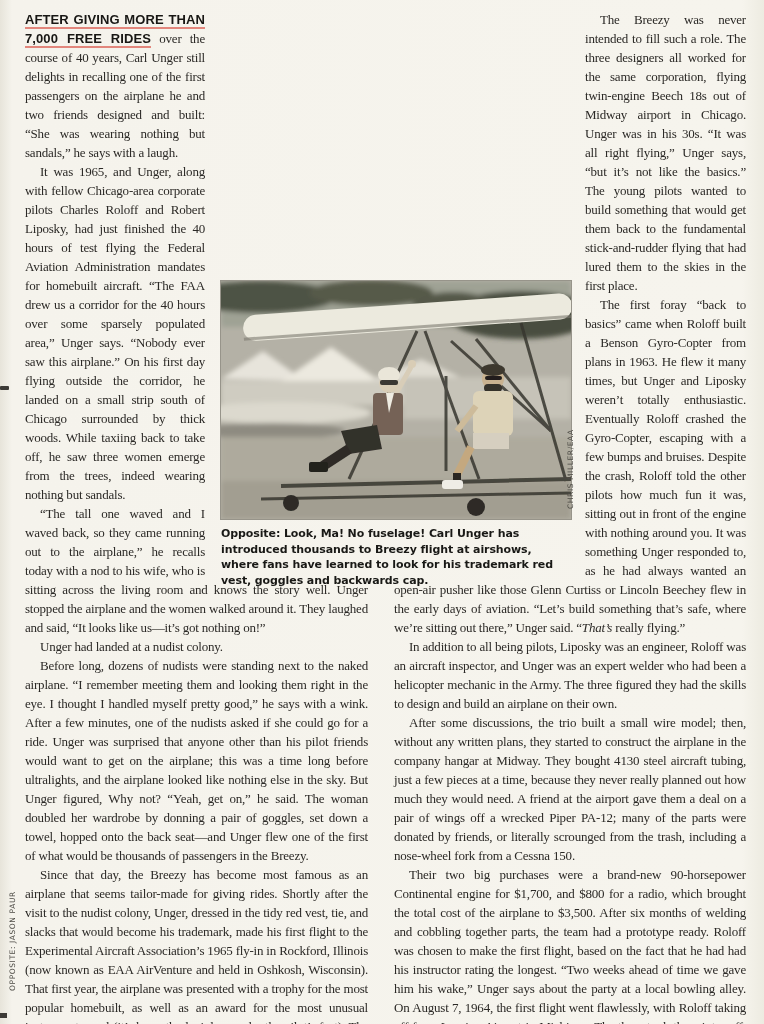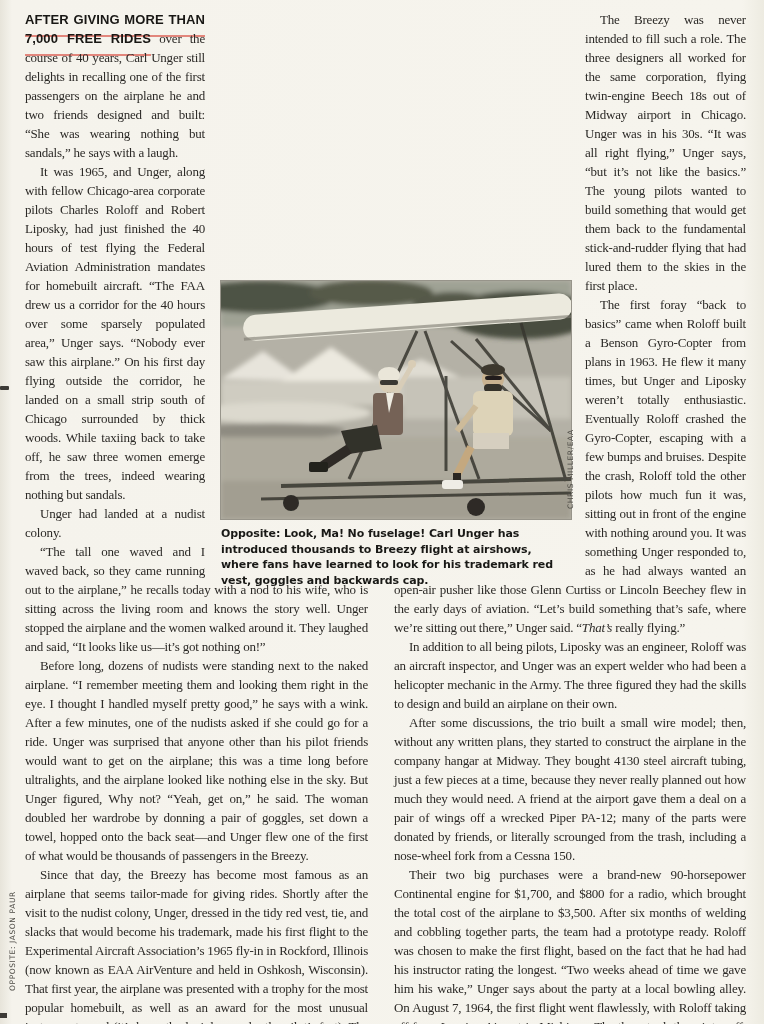--- a/index.html
+++ b/index.html
@@ -18,21 +18,21 @@
   }
   #col-left{left:25px;width:343px;}
   #col-right{left:394px;width:352px;}
   .para{margin:0;text-indent:1.15em;}
   .para.first{text-indent:0;}
   .lead-in{
     font-family:"Liberation Sans","DejaVu Sans",sans-serif;
     font-weight:700;font-size:13px;letter-spacing:0.1px;
     color:#181714;
     border-bottom:2px solid #e2867c;
-    padding-bottom:8px;
+    padding-bottom:0px;
   }
   .spacer-left{float:right;width:163px;height:300px;margin:262px 0 4px 0;}
   .spacer-right{float:left;width:191px;height:300px;margin:262px 0 4px 0;}
   #photo-block{position:absolute;left:212px;top:272px;width:350px;}
   #photo-frame{
     width:350px;height:238px;outline:1px solid #97948a;overflow:hidden;background:#b6b3a8;
   }
   #photo-caption{
     margin-top:7px;width:352px;
     font-family:"DejaVu Sans","Liberation Sans",sans-serif;
@@ -55,22 +55,22 @@
 </style>
 </head>
 <body>
 
 <div id="page">
 
   <div id="col-left" class="col">
     <div class="spacer-left"></div>
   <p class="para first"><span class="lead-in">AFTER GIVING MORE THAN 7,000 FREE RIDES</span> over the course of 40 years, Carl Unger still delights in recalling one of the first passengers on the airplane he and two friends designed and built: “She was wearing nothing but sandals,” he says with a laugh.</p>
       <p class="para">It was 1965, and Unger, along with fellow Chicago-area corporate pilots Charles Roloff and Robert Liposky, had just finished the 40 hours of test flying the Federal Aviation Administration mandates for homebuilt aircraft. “The FAA drew us a corridor for the 40 hours over some sparsely populated area,” Unger says. “Nobody ever saw this airplane.” On his first day flying outside the corridor, he landed on a small strip south of Chicago surrounded by thick woods. While taxiing back to take off, he saw three women emerge from the trees, indeed wearing nothing but sandals.</p>
+      <p class="para">“The tall one waved and I waved back, so they came running out to the airplane,” he recalls today with a nod to his wife, who is sitting across the living room and knows the story well. Unger stopped the airplane and the women walked around it. They laughed and said, “It looks like us—it’s got nothing on!”</p>
       <p class="para">Unger had landed at a nudist colony.</p>
-      <p class="para">“The tall one waved and I waved back, so they came running out to the airplane,” he recalls today with a nod to his wife, who is sitting across the living room and knows the story well. Unger stopped the airplane and the women walked around it. They laughed and said, “It looks like us—it’s got nothing on!”</p>
       <p class="para">Before long, dozens of nudists were standing next to the naked airplane. “I remember meeting them and looking them right in the eye. I thought I handled myself pretty good,” he says with a wink. After a few minutes, one of the nudists asked if she could go for a ride. Unger was surprised that anyone other than his pilot friends would want to get on the airplane; this was a time long before ultralights, and the airplane looked like nothing else in the sky. But Unger figured, Why not? “Yeah, get on,” he said. The woman doubled her wardrobe by donning a pair of goggles, set down a towel, hopped onto the back seat—and Unger flew one of the first of what would be thousands of passengers in the Breezy.</p>
       <p class="para">Since that day, the Breezy has become most famous as an airplane that seems tailor-made for giving rides. Shortly after the visit to the nudist colony, Unger, dressed in the tidy red vest, tie, and slacks that would become his trademark, made his first flight to the Experimental Aircraft Association’s 1965 fly-in in Rockford, Illinois (now known as EAA AirVenture and held in Oshkosh, Wisconsin). That first year, the airplane was presented with a trophy for the most popular homebuilt, as well as an award for the most unusual instrument panel (it’s beneath plexiglass under the pilot’s feet). The Breezy, formally called an “RLU-1” for Roloff-Liposky-Unger, was a hit, and people asked how they could catch a ride. “Get on” was Unger’s simple reply.</p>
     </div>
 
   <div id="col-right" class="col">
     <div class="spacer-right"></div>
       <p class="para">The Breezy was never intended to fill such a role. The three designers all worked for the same corporation, flying twin-engine Beech 18s out of Midway airport in Chicago. Unger was in his 30s. “It was all right flying,” Unger says, “but it’s not like the basics.” The young pilots wanted to build something that would get them back to the fundamental stick-and-rudder flying that had lured them to the skies in the first place.</p>
       <p class="para">The first foray “back to basics” came when Roloff built a Benson Gyro-Copter from plans in 1963. He flew it many times, but Unger and Liposky weren’t totally enthusiastic. Eventually Roloff crashed the Gyro-Copter, escaping with a few bumps and bruises. Despite the crash, Roloff told the other pilots how much fun it was, sitting out in front of the engine with nothing around you. It was something Unger responded to, as he had always wanted an open-air pusher like those Glenn Curtiss or Lincoln Beechey flew in the early days of aviation. “Let’s build something that’s safe, where we’re sitting out there,” Unger said. “<em>That’s</em> really flying.”</p>
       <p class="para">In addition to all being pilots, Liposky was an engineer, Roloff was an aircraft inspector, and Unger was an expert welder who had been a helicopter mechanic in the Army. The three figured they had the skills to design and build an airplane on their own.</p>
       <p class="para">After some discussions, the trio built a small wire model; then, without any written plans, they started to construct the airplane in the company hangar at Midway. They bought 4130 steel aircraft tubing, just a few pieces at a time, because they never really planned out how much they would need. A friend at the airport gave them a deal on a pair of wings off a wrecked Piper PA-12; many of the parts were donated by friends, or literally scrounged from the trash, including a nose-wheel fork from a Cessna 150.</p>

